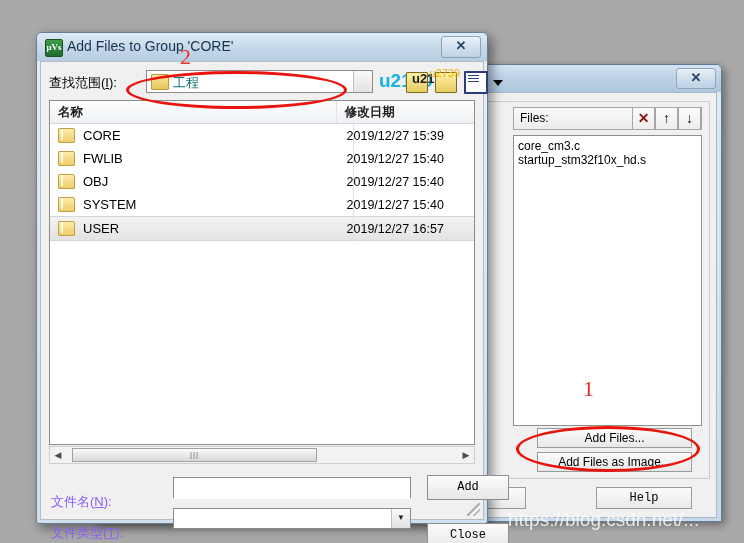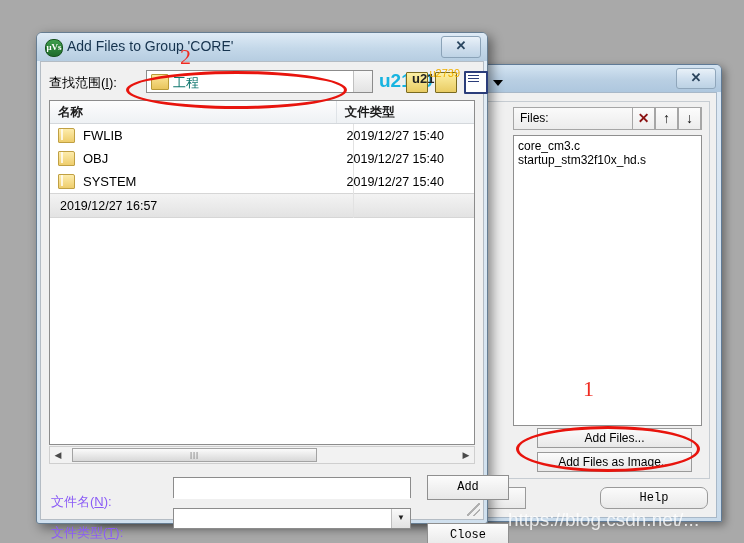--- a/index.html
+++ b/index.html
@@ -146,21 +146,21 @@
     height: 22px;
     border: 1px solid #9a9a9a;
     background: linear-gradient(180deg,#fbfbfb,#e9e9e9);
     box-sizing: border-box;
     font-size: 12px; color: #000;
     text-align: center; line-height: 20px;
     font-family: "Liberation Mono", monospace;
   }
   .bg-bottom-btn.b1 { left: 225px; width: 96px; }
   .bg-bottom-btn.b2 { left: 330px; width: 96px; }
-  .bg-bottom-btn.help { right: 8px; width: 108px; border-radius: 7px; }
+  .bg-bottom-btn.help { right: 24px; width: 96px; }
 
   
   .dialog {
     position: absolute;
     left: 36px; top: 32px;
     width: 452px; height: 492px;
     border: 1px solid #667d92;
     border-radius: 6px 6px 3px 3px;
     background: linear-gradient(180deg,#e4eef7 0%,#d0e0ee 100%);
     box-shadow: 4px 4px 12px rgba(0,0,0,0.45);
@@ -170,21 +170,21 @@
     height: 28px;
     position: relative;
     background: linear-gradient(180deg,#dfebf6 0%,#c4d8e9 55%,#b6cde1 100%);
     border-radius: 5px 5px 0 0;
   }
   .dlg-icon {
     position: absolute; left: 8px; top: 6px;
     width: 16px; height: 16px;
     background: linear-gradient(180deg,#3f9e4d,#1e6b2b);
     border: 1px solid #18531f;
-    border-radius: 8px;
+    border-radius: 2px;
     color: #fff; font-size: 9px; font-weight: bold;
     text-align: center; line-height: 15px;
     font-family: "Liberation Serif", serif;
   }
   .dlg-title {
     position: absolute; left: 30px; top: 5px;
     font-size: 14px; color: #16334e;
   }
   .dlg-close {
     position: absolute; right: 6px; top: 3px;
@@ -523,25 +523,32 @@
         <div class="ticon upfolder"></div>
         <div class="ticon newfolder"></div>
         <div class="ticon views"></div>
         <div class="views-caret"></div>
       </div>
     </div>
 
     <div class="filelist">
       <div class="fl-header">
         <div class="fl-col name">名称</div>
-        <div class="fl-col date">文件类型</div>
+        <div class="fl-col date">修改日期</div>
       </div>
       <div class="fl-rows">
         <div class="fl-divider"></div>
 
+        <div class="fl-row">
+          <div class="fl-cell-name">
+            <div class="fl-folder"></div>
+            <span class="fl-name-txt">CORE</span>
+          </div>
+          <div class="fl-cell-date">2019/12/27 15:39</div>
+        </div>
 
         <div class="fl-row">
           <div class="fl-cell-name">
             <div class="fl-folder"></div>
             <span class="fl-name-txt">FWLIB</span>
           </div>
           <div class="fl-cell-date">2019/12/27 15:40</div>
         </div>
 
         <div class="fl-row">
@@ -554,20 +561,24 @@
 
         <div class="fl-row">
           <div class="fl-cell-name">
             <div class="fl-folder"></div>
             <span class="fl-name-txt">SYSTEM</span>
           </div>
           <div class="fl-cell-date">2019/12/27 15:40</div>
         </div>
 
         <div class="fl-row selected">
+          <div class="fl-cell-name">
+            <div class="fl-folder"></div>
+            <span class="fl-name-txt">USER</span>
+          </div>
           <div class="fl-cell-date">2019/12/27 16:57</div>
         </div>
       </div>
     </div>
 
     <div class="hscroll">
       <div class="hs-arrow">◀</div>
       <div class="hs-track">
         <div class="hs-thumb">|||</div>
       </div>

